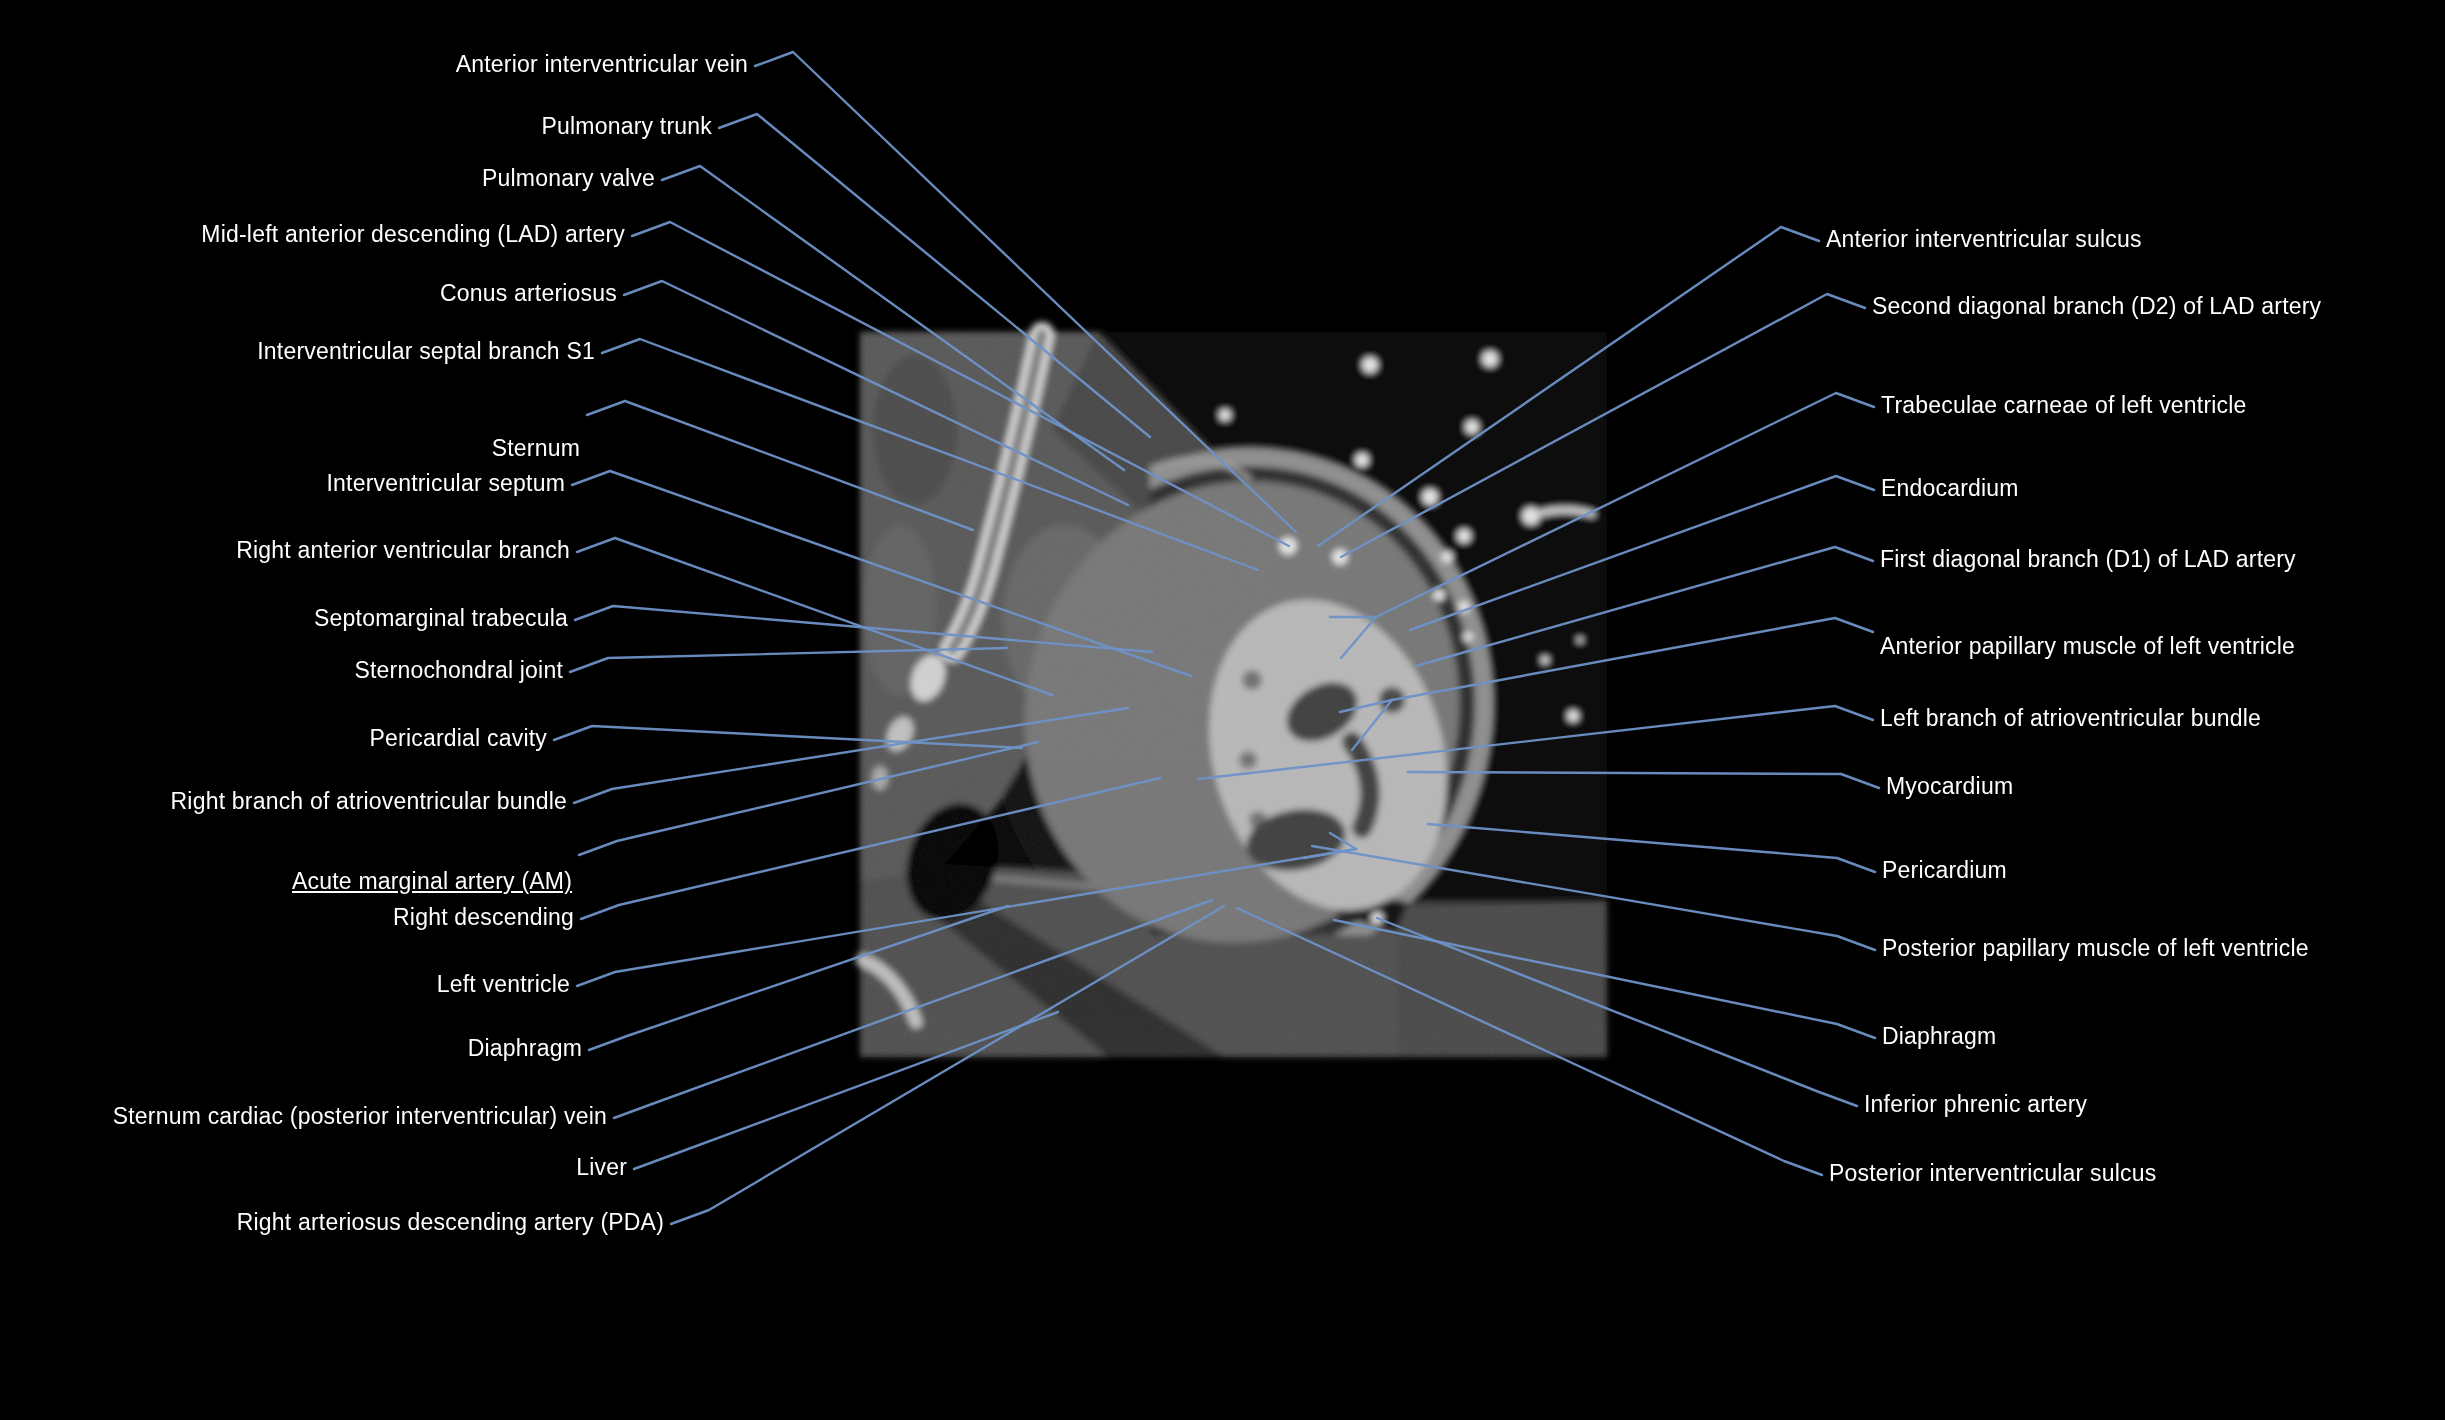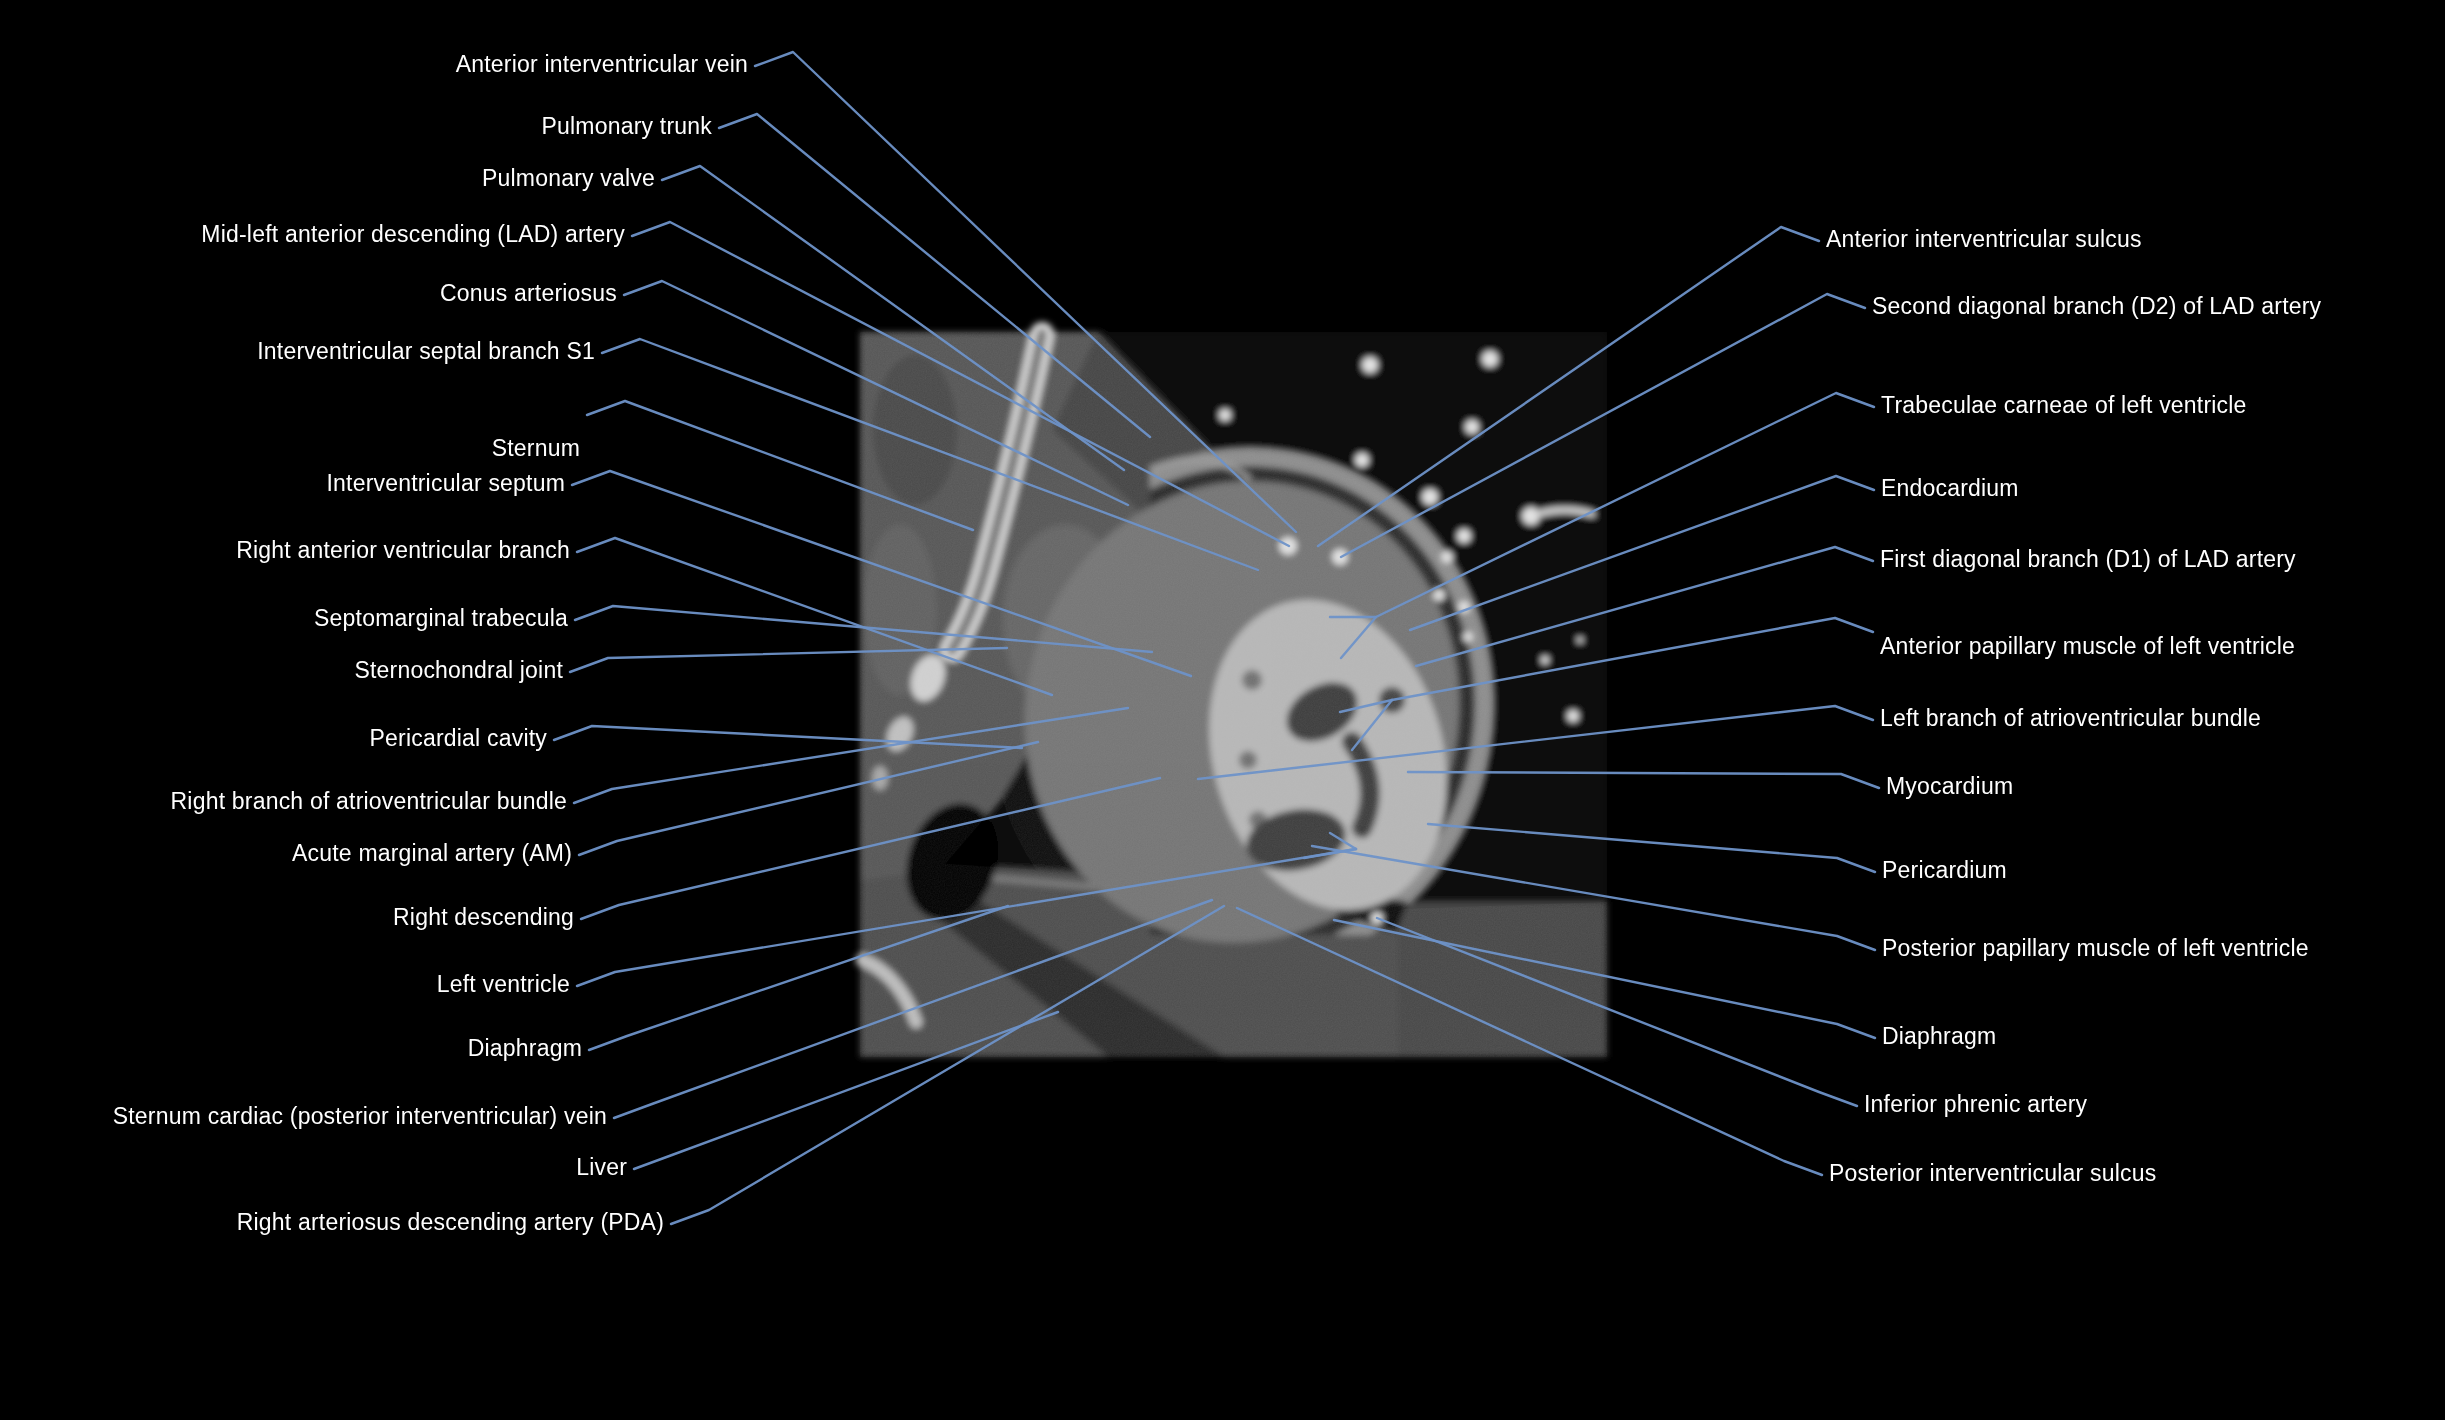--- a/index.html
+++ b/index.html
@@ -152,21 +152,21 @@
       <div class="label left" style="top: 216px; right: 1820px;">Mid-left anterior descending (LAD) artery</div>
       <div class="label left" style="top: 275px; right: 1828px;">Conus arteriosus</div>
       <div class="label left" style="top: 333px; right: 1850px;">Interventricular septal branch S1</div>
       <div class="label left" style="top: 395px; right: 1865px; margin-top: 35px;">Sternum</div>
       <div class="label left" style="top: 465px; right: 1880px;">Interventricular septum</div>
       <div class="label left" style="top: 532px; right: 1875px;">Right anterior ventricular branch</div>
       <div class="label left" style="top: 600px; right: 1877px;">Septomarginal trabecula</div>
       <div class="label left" style="top: 652px; right: 1882px;">Sternochondral joint</div>
       <div class="label left" style="top: 720px; right: 1898px;">Pericardial cavity</div>
       <div class="label left" style="top: 783px; right: 1878px;">Right branch of atrioventricular bundle</div>
-      <div class="label left" style="top: 835px; right: 1873px;">Acute marginal artery (AM)</div>
+      <div class="label left" style="top: 863px; right: 1873px; text-decoration: underline;">Acute marginal artery (AM)</div>
       <div class="label left" style="top: 899px; right: 1871px;">Right descending</div>
       <div class="label left" style="top: 966px; right: 1875px;">Left ventricle</div>
       <div class="label left" style="top: 1030px; right: 1863px;">Diaphragm</div>
       <div class="label left" style="top: 1098px; right: 1838px;">Sternum cardiac (posterior interventricular) vein</div>
       <div class="label left" style="top: 1149px; right: 1818px;">Liver</div>
       <div class="label left" style="top: 1204px; right: 1781px;">Right arteriosus descending artery (PDA)</div>
       <div class="label right" style="top: 221px; left: 1826px;">Anterior interventricular sulcus</div>
       <div class="label right" style="top: 288px; left: 1872px;">Second diagonal branch (D2) of LAD artery</div>
       <div class="label right" style="top: 387px; left: 1881px;">Trabeculae carneae of left ventricle</div>
       <div class="label right" style="top: 470px; left: 1881px;">Endocardium</div>

